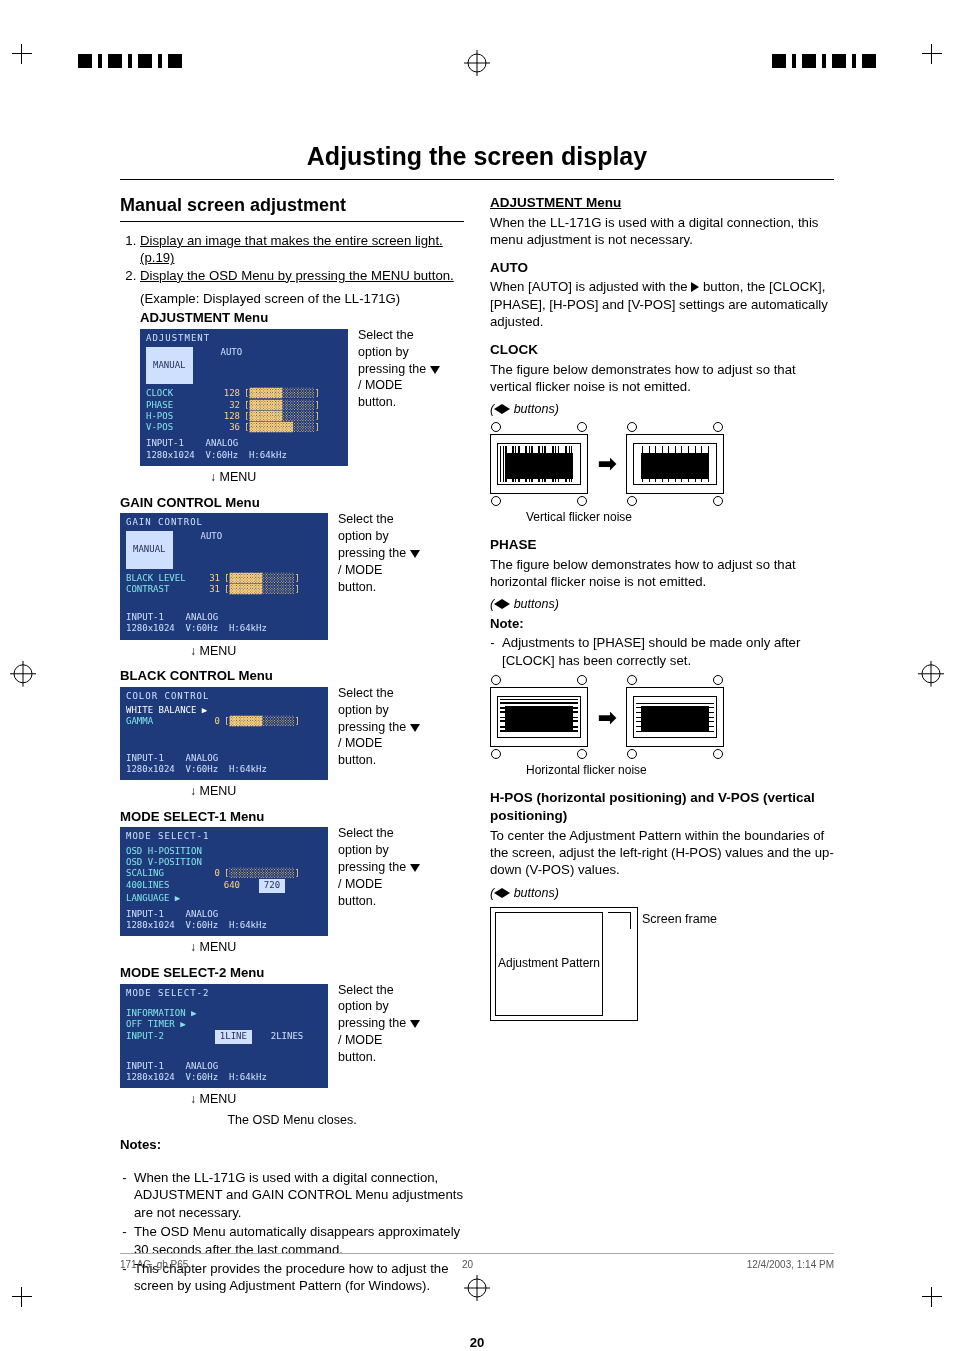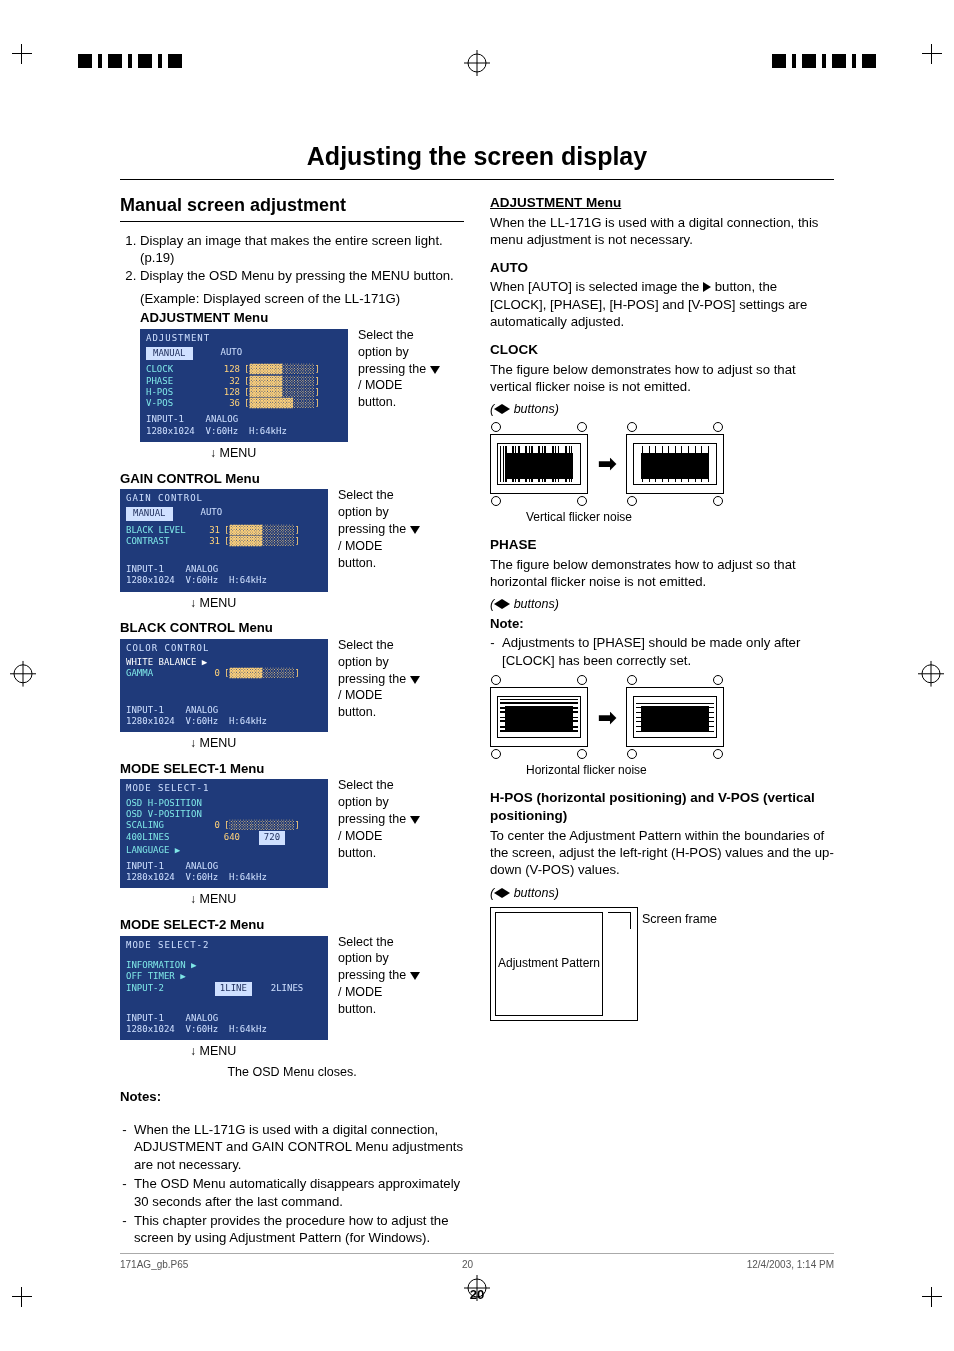--- a/index.html
+++ b/index.html
@@ -37,31 +37,31 @@
 
   h1.doc-title{font-family:Arial,Helvetica,sans-serif;font-weight:700;font-size:25px;text-align:center;margin:0 0 6px;}
   .doc-rule{border-top:1px solid #000;margin:4px 0 14px;}
 
   .cols{display:flex;gap:26px;}
   .col{flex:1 1 0;}
 
   h2.sub{font-size:18px;font-weight:700;border-bottom:1px solid #000;padding-bottom:3px;margin:0 0 10px;}
   .bold{font-weight:700;}
   .u{text-decoration:underline;}
-  ol.steps{padding-left:20px;margin:0 0 6px;}
+  ol.steps{padding-left:20px;margin:0 0 6px;text-decoration:underline;}
 
   .menu-label{font-weight:700;margin-top:2px;}
   .osd{width:208px;background:var(--osd-bg);color:var(--osd-text);font-family:"Lucida Console",Menlo,monospace;font-size:9px;line-height:1.25;padding:4px 6px 5px;box-sizing:border-box;margin-top:2px;}
   .osd .title{letter-spacing:1px;color:var(--osd-text);margin-bottom:3px;}
   .osd .row{display:flex;align-items:center;gap:4px;white-space:nowrap;}
   .osd .label{color:var(--osd-aqua);min-width:70px;display:inline-block;}
   .osd .val{color:#ffd27a;min-width:20px;text-align:right;display:inline-block;}
   .osd .bar{display:inline-block;color:#ffd27a;}
   .osd .footer{margin-top:5px;white-space:nowrap;}
-  .osd .pill{display:inline-block;padding:0 6px;border:1px solid var(--osd-text);}
+  .osd .pill{display:inline-block;padding:12px 6px;border:1px solid var(--osd-text);}
   .osd .pill.sel{background:var(--osd-select);color:#1d2c5a;}
   .osd .tabs{display:flex;gap:28px;margin:3px 0 4px;}
   .osd .wb{color:#fff;}
 
   .after-osd{margin:3px 0 8px 70px;font-size:12.5px;}
   .after-osd .arrow{font-size:12px;}
 
   .osd-block{display:flex;gap:10px;align-items:flex-start;}
   .osd-side{flex:0 0 85px;font-size:12.5px;line-height:1.35;}
 
@@ -324,21 +324,21 @@
             <li>This chapter provides the procedure how to adjust the screen by using Adjustment Pattern (for Windows).</li>
           </ul>
         </div>
       </div>
 
       <div class="col rcol">
         <h3 class="u">ADJUSTMENT Menu</h3>
         <p>When the LL-171G is used with a digital connection, this menu adjustment is not necessary.</p>
 
         <h3>AUTO</h3>
-        <p><span>When [AUTO] is selected image the </span><span class="tri-right"></span><span> button, the [CLOCK], [PHASE], [H-POS] and [V-POS] settings are automatically adjusted.</span></p>
+        <p><span>When [AUTO] is adjusted with the </span><span class="tri-right"></span><span> button, the [CLOCK], [PHASE], [H-POS] and [V-POS] settings are automatically adjusted.</span></p>
 
         <h3>CLOCK</h3>
         <p>The figure below demonstrates how to adjust so that vertical flicker noise is not emitted.</p>
         <div class="lrbuttons">(<span class="tri-left"></span><span class="tri-right"></span><span> buttons)</span></div>
         <div class="diagram">
           <div class="mon">
             <div class="toprow">
                 <span class="knob"></span>
                 <span class="knob"></span>
               </div>

